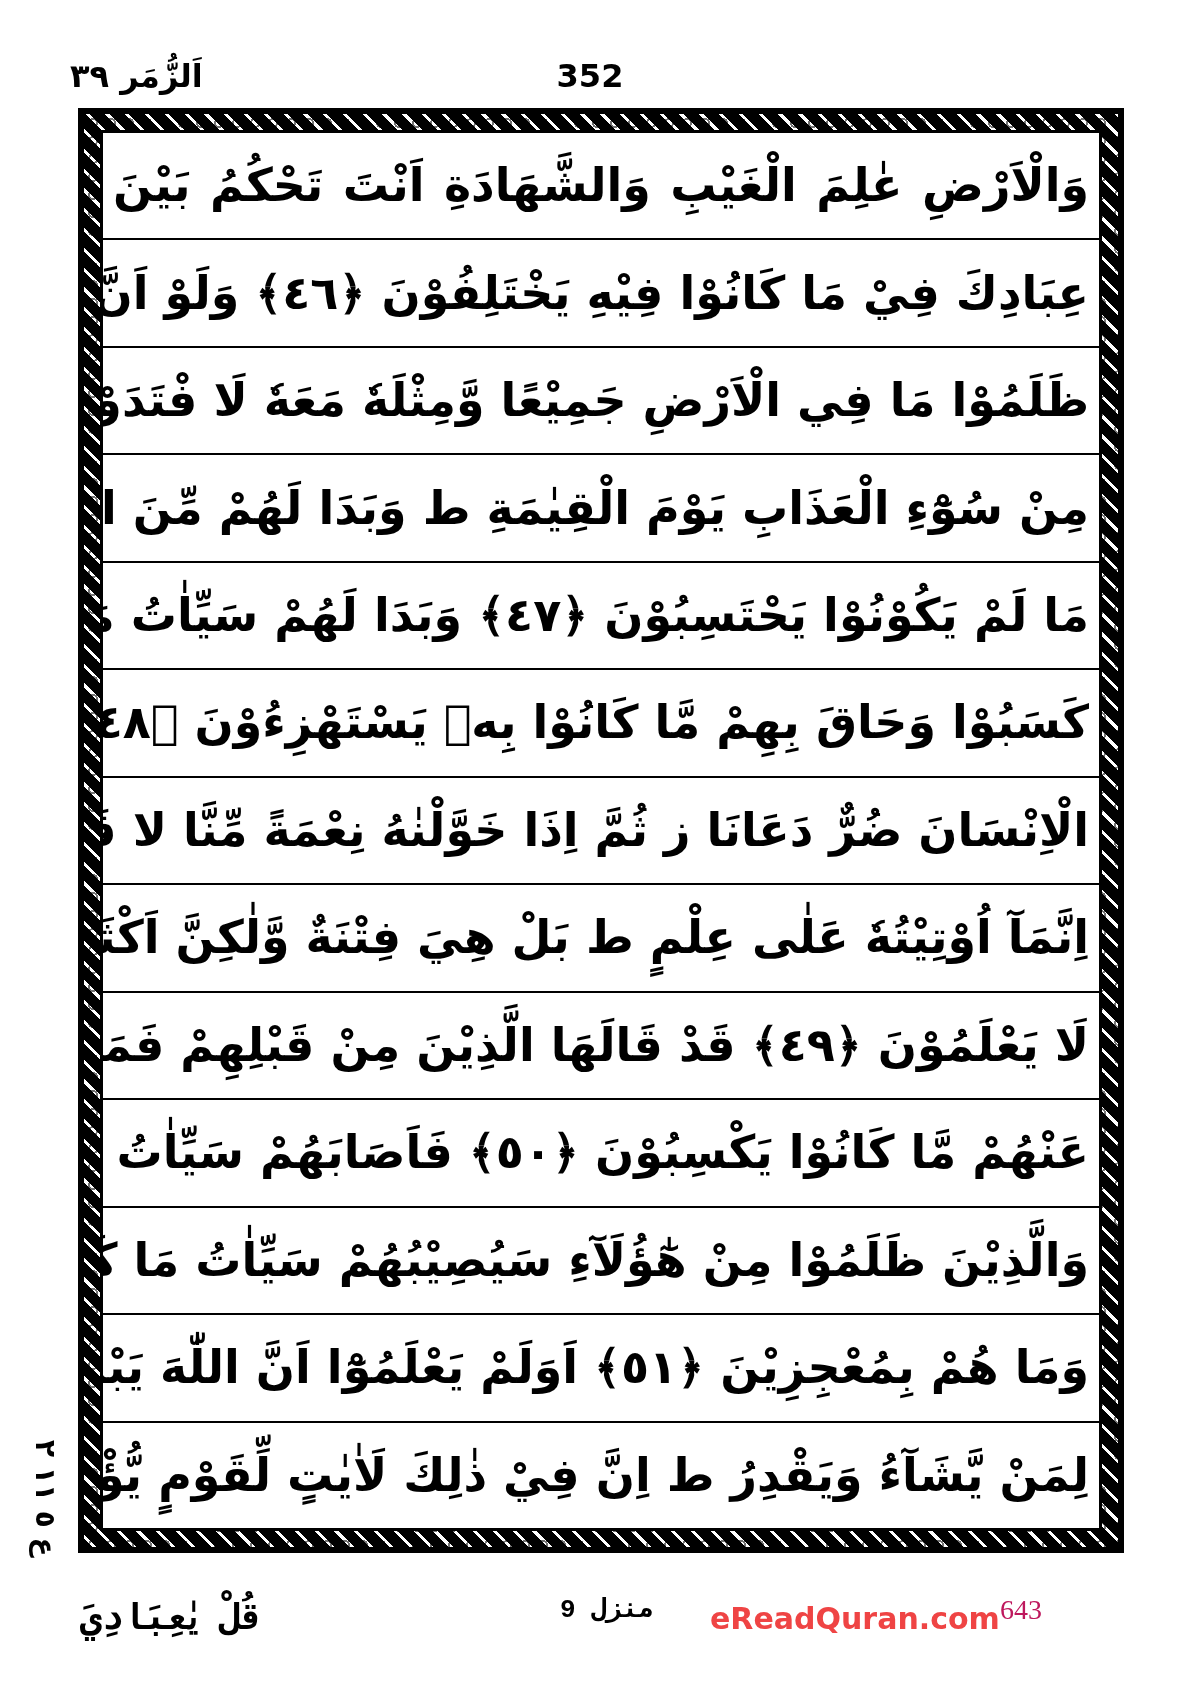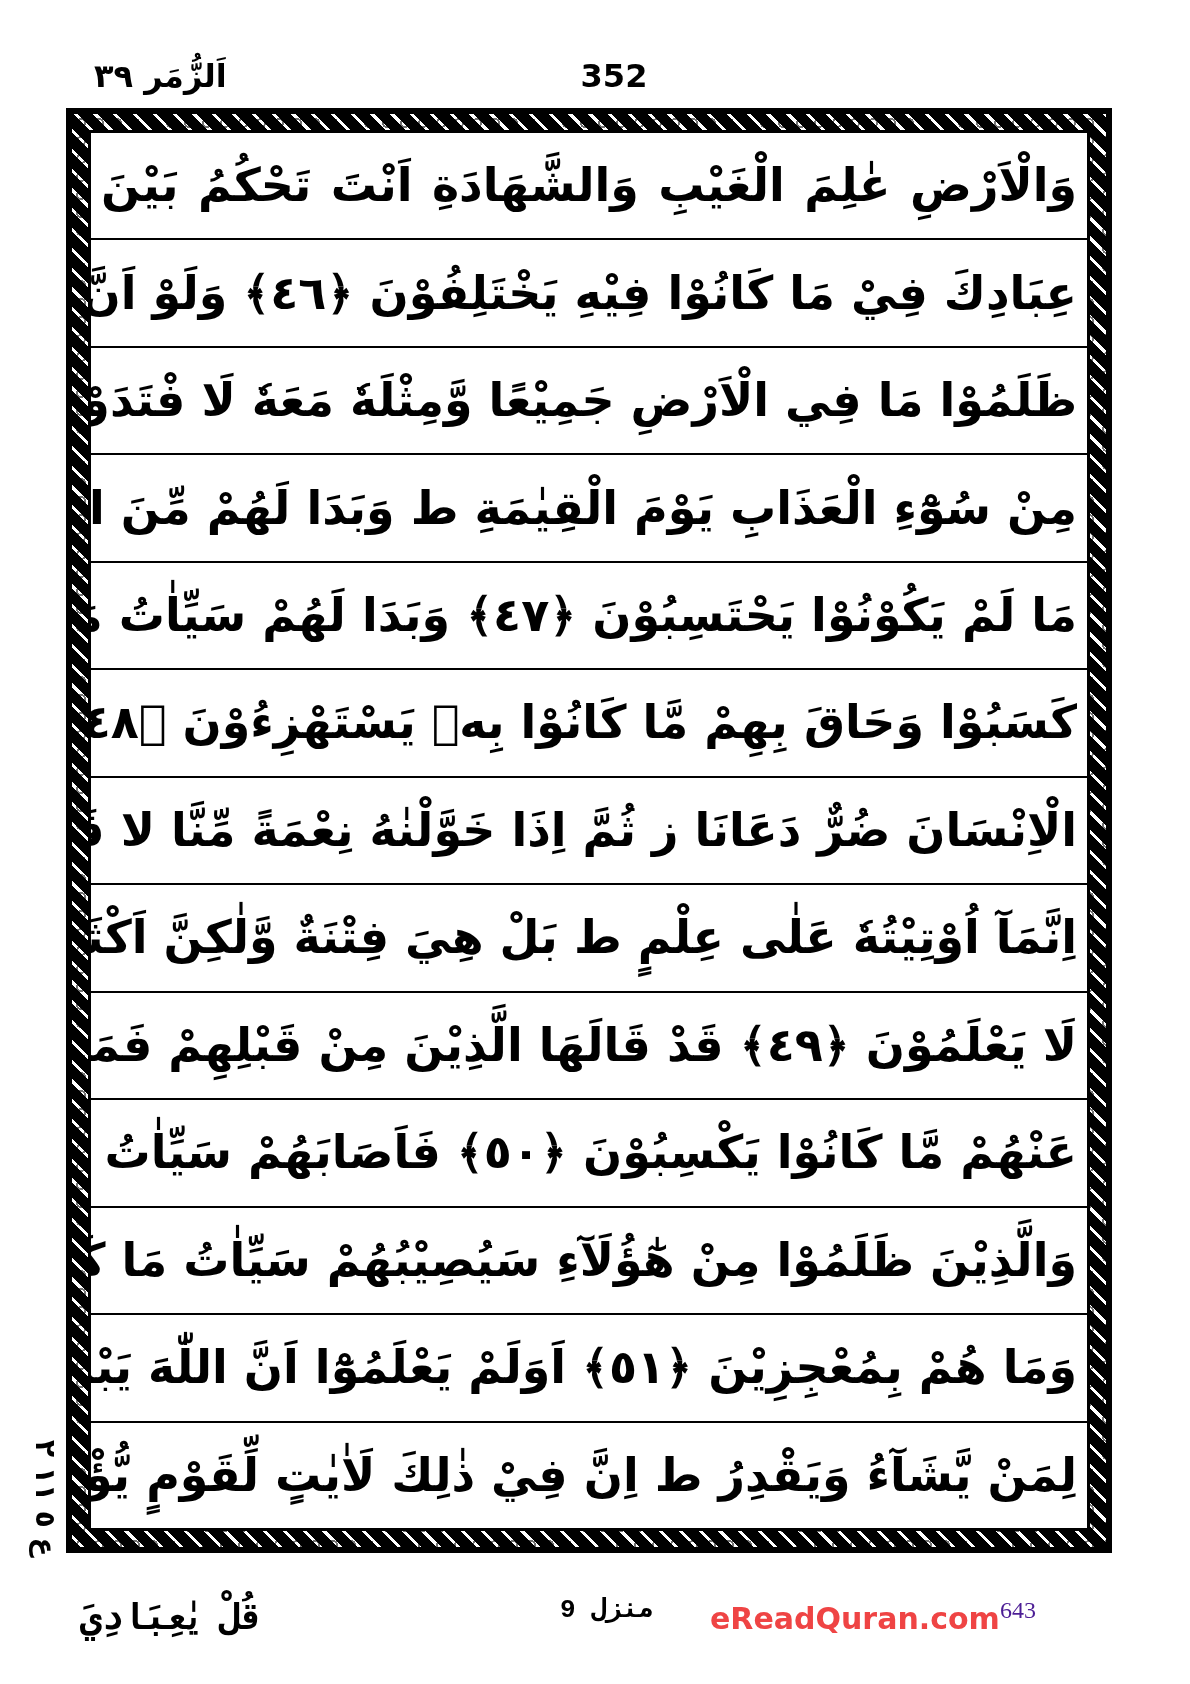--- a/index.html
+++ b/index.html
@@ -23,31 +23,30 @@
       height: 52px;
     }
     .header .hdr {
       position: absolute;
       top: 0;
       font-size: 32px;
       font-weight: bold;
       direction: rtl;
       line-height: 52px;
       white-space: nowrap;
-      margin-left: 24px;
     }
     .hdr-right { right: 0; }
     .hdr-center { left: 50%; transform: translateX(-50%); }
     .hdr-left { left: 10px; }
 
     
     .frame {
       position: absolute;
       top: 108px;
-      left: 66px;
+      left: 78px;
       width: 1046px;
       height: 1445px;
       background: #000;
     }
     .ornament-band {
       position: absolute;
       top: 6px; left: 6px; right: 6px; bottom: 6px;
       background:
         repeating-linear-gradient(45deg, #000 0 6px, #fff 6px 9px, #000 9px 14px),
         #000;
@@ -139,23 +138,23 @@
       left: 650px;
       font-family: "DejaVu Sans", sans-serif;
       font-size: 30px;
       font-weight: bold;
       line-height: 58px;
       color: #ef4444;
     }
     .page-num {
       left: 940px;
       font-family: "Liberation Serif", serif;
-      font-size: 24px;
+      font-size: 28px;
       line-height: 40px;
-      color: #4c1d95;
+      color: #be185d;
     }
   </style>
 </head>
 <body>
 
 <div class="header">
   <span class="hdr hdr-center">352</span>
   <span class="hdr hdr-left">اَلزُّمَر ٣٩</span>
 </div>
 

